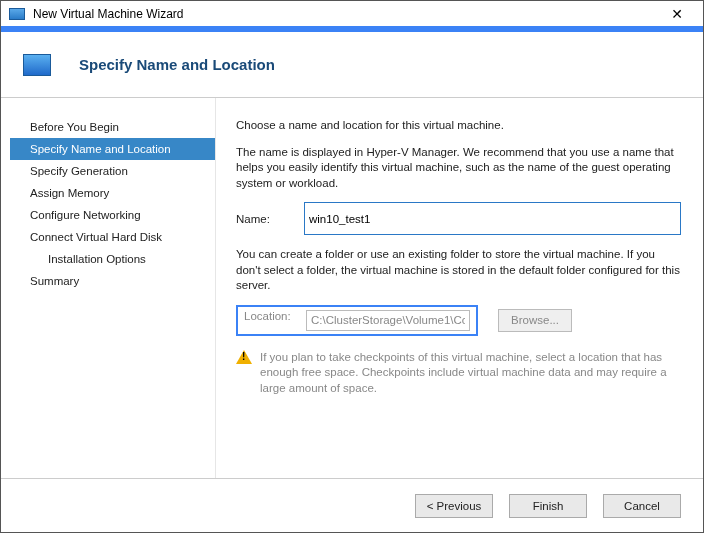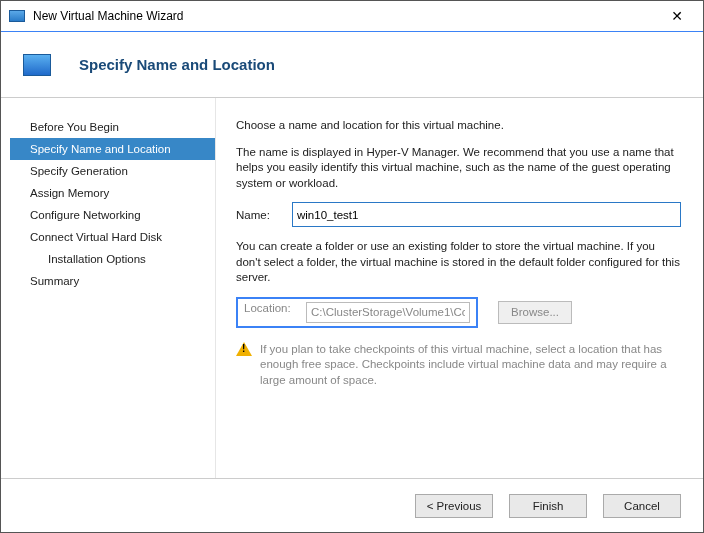--- a/index.html
+++ b/index.html
@@ -1,35 +1,35 @@
 <!DOCTYPE html>
 <html><head>
 <meta charset="utf-8">
 <style>
   * { box-sizing: border-box; font-family: "Segoe UI", Tahoma, sans-serif; }
   body { margin: 0; background: #fff; }
   .window { width: 704px; height: 533px; border: 1px solid #555; background: #fff; display: flex; flex-direction: column; }
-  .titlebar { height: 31px; background: #fff; border-bottom: 1px solid #3b82f6; display: flex; align-items: center; padding: 0 4px 0 8px; }
+  .titlebar { height: 31px; background: #fff; border-bottom: 6px solid #3b82f6; display: flex; align-items: center; padding: 0 4px 0 8px; }
   .titlebar .icon-sq { width: 16px; height: 12px; background: linear-gradient(#5aa8e8,#2a7bc8); border: 1px solid #1a5a9a; margin-right: 8px; }
   .titlebar .title { font-size: 12px; color: #000; flex: 1; }
   .titlebar .close { width: 44px; height: 28px; display: flex; align-items: center; justify-content: center; font-size: 14px; color: #000; }
   .header-band { height: 66px; border-bottom: 1px solid #ccc; display: flex; align-items: center; padding-left: 22px; }
   .header-band .icon-big { width: 28px; height: 22px; background: linear-gradient(#5ab0f0,#206aca); border: 1px solid #1a5a9a; margin-right: 28px; }
   .header-band .heading { font-size: 15px; font-weight: 700; color: #1a4a78; }
   .body { flex: 1; display: flex; position: relative; }
   .sidebar { width: 206px; border-right: 1px solid #e6e6e6; padding-top: 18px; margin-left: 9px; }
   .sidebar .step { font-size: 11.5px; padding: 5px 8px 5px 20px; color: #222; cursor: pointer; }
   .sidebar .step.active { background: #3787c7; color: #fff; }
   .sidebar .step.sub { padding-left: 38px; }
   .content { flex: 1; padding: 20px 22px 0 20px; font-size: 11.5px; color: #222; }
   .content p { margin: 0 0 11px 0; line-height: 1.35; }
   .row { display: flex; align-items: center; margin-bottom: 12px; }
   .row label { margin-right: 8px; }
   .row .field-name { width: 48px; }
-  .row input[type=text] { font-size: 11.5px; padding: 2px 4px; border: 1px solid #2a78c6; outline: none; height: 25px; }
+  .row input[type=text] { font-size: 11.5px; padding: 2px 4px; border: 1px solid #2a78c6; outline: none; height: 33px; margin-left: 12px; }
   .row input.name-in { flex: 1; }
   .chk-row { display: flex; align-items: center; margin: 6px 0 6px 0; }
   .chk-row input { margin: 0 6px 0 0; width: 13px; height: 13px; accent-color: #2a78c6; }
   .highlight-box { border: 2px solid #3b82f6; padding: 3px 6px 3px 6px; display: flex; align-items: flex-start; margin-right: 6px; }
   .loc-label { color: #888; margin-right: 6px; width: 56px; }
   .loc-field { flex: 1; border: 1px solid #bbb; height: 21px; padding: 2px 4px; color: #888; background: #fff; font-size: 11.5px; }
   .loc-wrap { display: flex; align-items: center; }
   .browse { width: 74px; height: 23px; font-size: 11.5px; border: 1px solid #bbb; background: #efefef; color: #888; margin-left: 14px; }
   .info-row { display: flex; gap: 8px; margin-top: 14px; color: #888; }
   .warn-ico { width: 16px; height: 16px; flex: none; }

